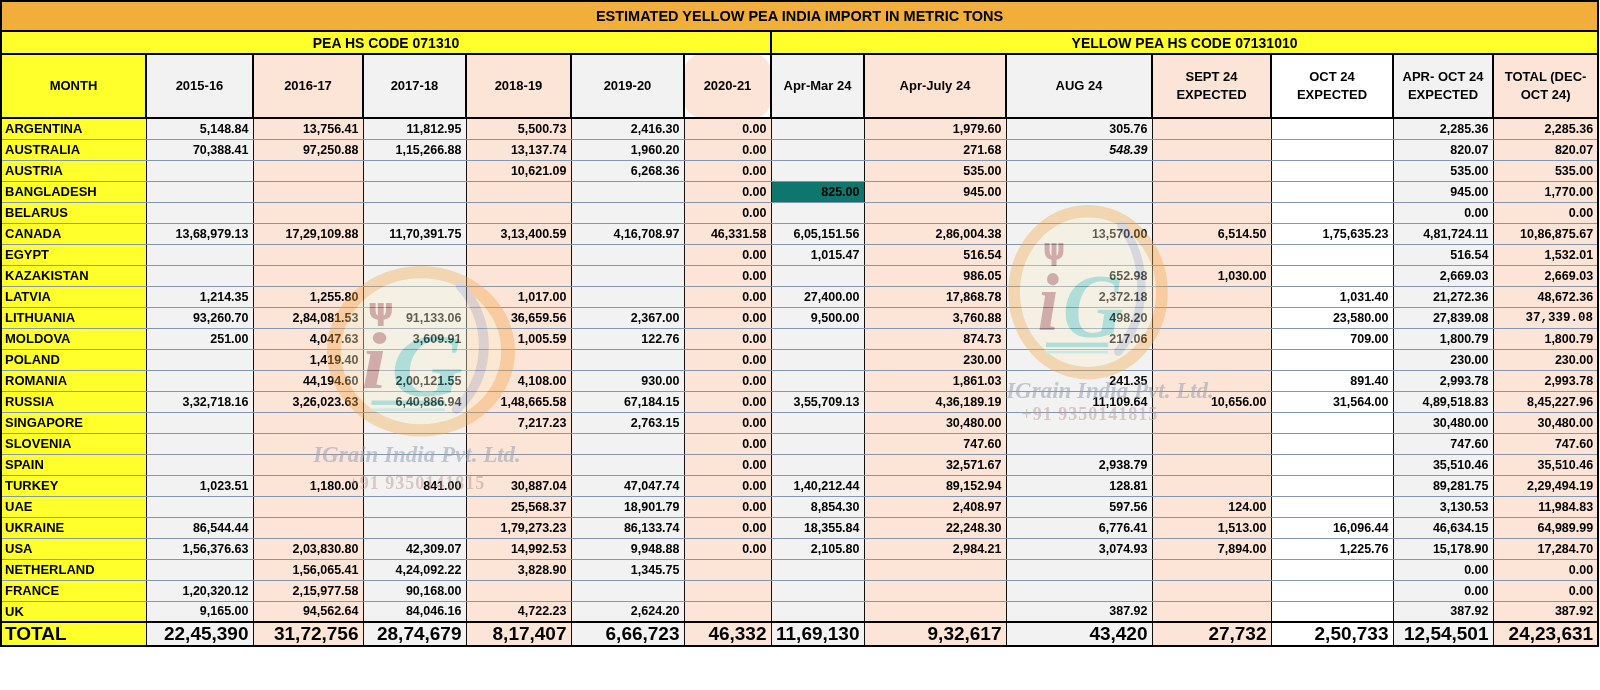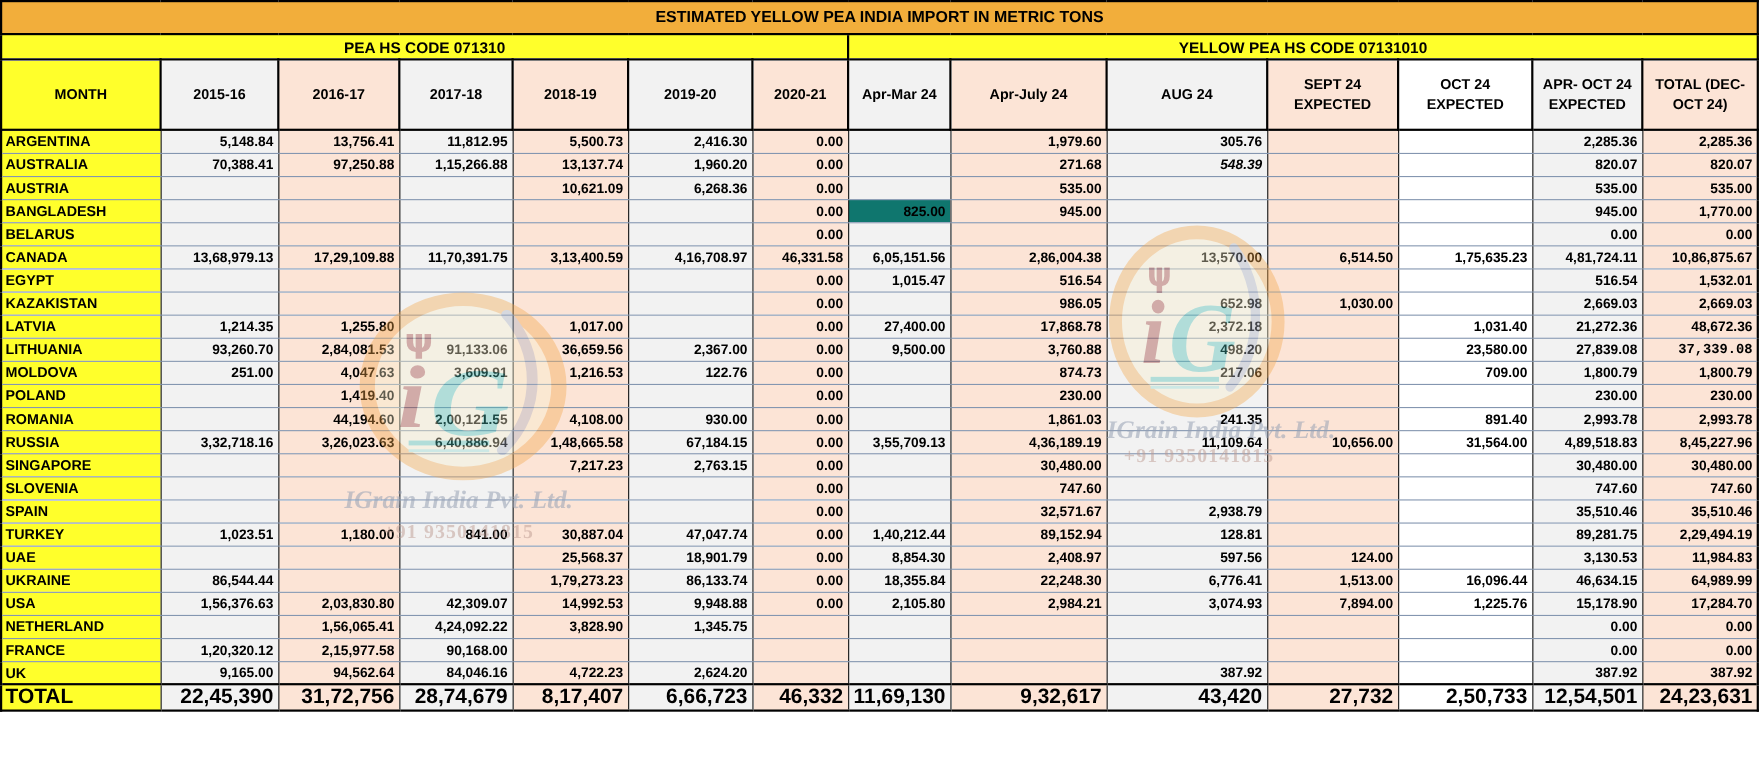--- a/index.html
+++ b/index.html
@@ -90,21 +90,21 @@
         <td class="hs-cell" colspan="7">PEA HS CODE 071310</td>
         <td class="hs-cell" colspan="7">YELLOW PEA HS CODE 07131010</td>
       </tr>
       <tr class="header-row" id="header-row">
           <th class="month-head" style="background: rgb(255, 255, 43);">MONTH</th>
           <th style="background: rgb(242, 242, 242);">2015-16</th>
           <th style="background: rgb(252, 228, 214);">2016-17</th>
           <th style="background: rgb(242, 242, 242);">2017-18</th>
           <th style="background: rgb(252, 228, 214);">2018-19</th>
           <th style="background: rgb(242, 242, 242);">2019-20</th>
-          <th style="background: rgb(252, 228, 214);">2020-21</th>
+          <th style="background: rgb(252, 228, 214); border-radius: 18px;">2020-21</th>
           <th style="background: rgb(242, 242, 242);">Apr-Mar 24</th>
           <th style="background: rgb(252, 228, 214);">Apr-July 24</th>
           <th style="background: rgb(242, 242, 242);">AUG 24</th>
           <th style="background: rgb(252, 228, 214);">SEPT 24 EXPECTED</th>
           <th style="background: rgb(255, 255, 255);">OCT 24 EXPECTED</th>
           <th style="background: rgb(242, 242, 242);">APR- OCT 24 EXPECTED</th>
           <th style="background: rgb(252, 228, 214);">TOTAL (DEC-OCT 24)</th>
         </tr>
     </tbody>
     <tbody id="table-body">
@@ -266,21 +266,21 @@
           <td style="background: rgb(252, 228, 214);"></td>
           <td style="background: rgb(255, 255, 255);">23,580.00</td>
           <td style="background: rgb(242, 242, 242);">27,839.08</td>
           <td style="background: rgb(252, 228, 214); font-family: Liberation Mono, monospace;">37,339.08</td>
         </tr>
         <tr class="data-row">
           <td class="label">MOLDOVA</td>
           <td style="background: rgb(242, 242, 242);">251.00</td>
           <td style="background: rgb(252, 228, 214);">4,047.63</td>
           <td style="background: rgb(242, 242, 242);">3,609.91</td>
-          <td style="background: rgb(252, 228, 214);">1,216.53</td>
+          <td style="background: rgb(252, 228, 214);">1,005.59</td>
           <td style="background: rgb(242, 242, 242);">122.76</td>
           <td style="background: rgb(252, 228, 214);">0.00</td>
           <td style="background: rgb(242, 242, 242);"></td>
           <td style="background: rgb(252, 228, 214);">874.73</td>
           <td style="background: rgb(242, 242, 242);">217.06</td>
           <td style="background: rgb(252, 228, 214);"></td>
           <td style="background: rgb(255, 255, 255);">709.00</td>
           <td style="background: rgb(242, 242, 242);">1,800.79</td>
           <td style="background: rgb(252, 228, 214);">1,800.79</td>
         </tr>

